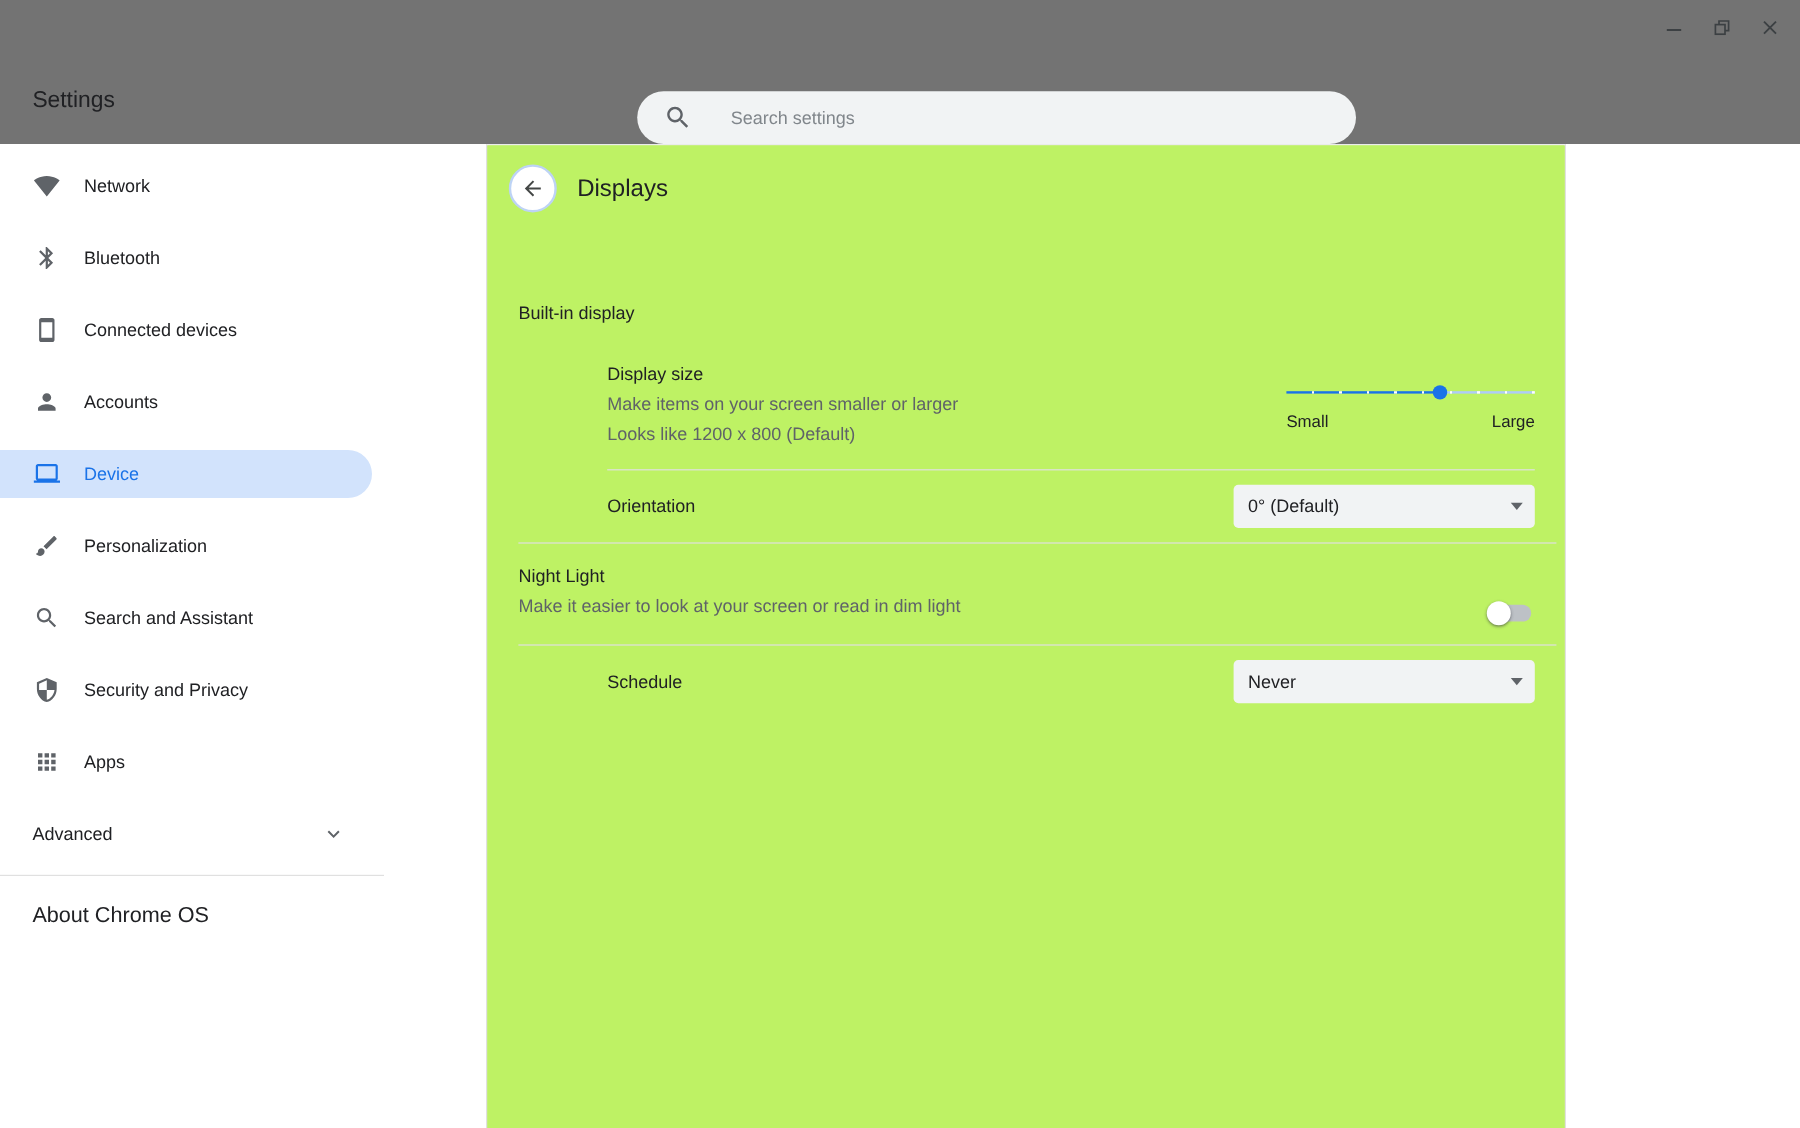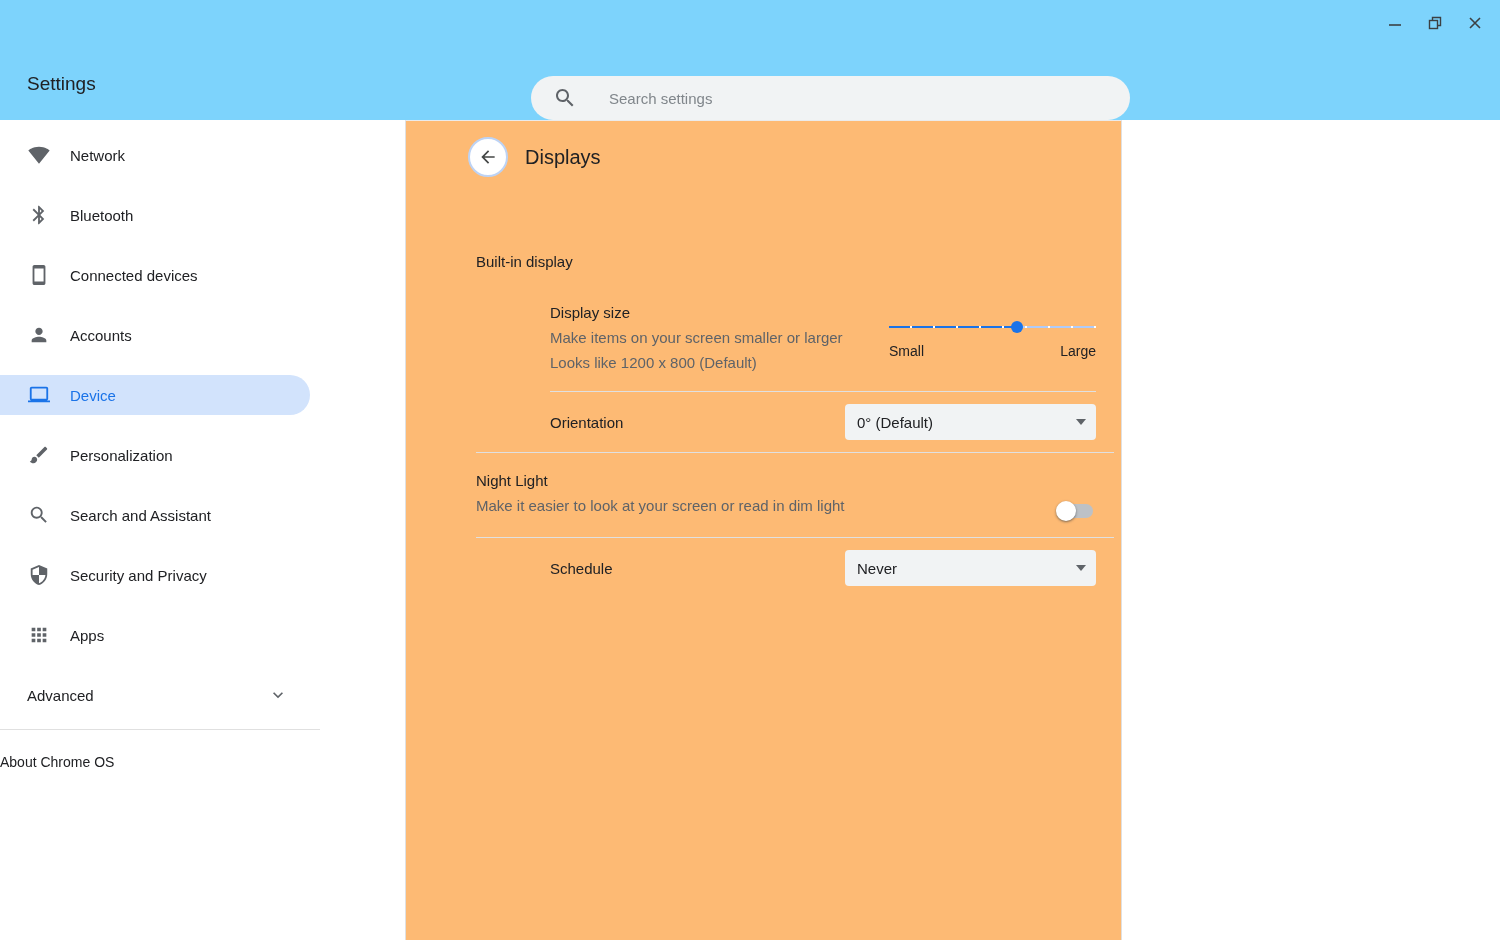--- a/index.html
+++ b/index.html
@@ -1,21 +1,21 @@
 <!DOCTYPE html>
 <html><head>
 <meta charset="utf-8">
 <style>
   * { margin:0; padding:0; box-sizing:border-box; }
   html,body { width:1500px; height:940px; overflow:hidden; background:#fff;
     font-family:"Liberation Sans", sans-serif; color:#202124; }
   button { border:none; background:none; cursor:pointer; font-family:inherit; }
 
   
-  .topbar { position:relative; height:120px; background:#7dd3fc; }
+  .topbar { position:relative; height:120px; background:#737373; }
   .window-controls { position:absolute; top:8px; right:10px; display:flex; gap:10px; }
   .wc { width:30px; height:30px; display:flex; align-items:center; justify-content:center; }
   .app-title { position:absolute; left:27px; top:73px; font-size:19px; font-weight:500; color:#202124; }
   .search-pill { position:absolute; left:531px; top:76px; width:599px; height:44px;
     border-radius:22px; background:#f1f3f4; display:flex; align-items:center;
     padding-left:22px; cursor:text; }
   .search-pill .sicon { width:24px; height:24px; color:#5f6368; flex-shrink:0; }
   .search-ph { color:#80868b; font-size:15px; margin-left:32px; }
 
   
@@ -30,26 +30,26 @@
   .nav-icon svg { width:22px; height:22px; }
   .nav-label { font-size:15px; font-weight:500; color:#202124; }
   .nav-item.selected { background:#d2e3fc; }
   .nav-item.selected .nav-icon { color:#1a73e8; }
   .nav-item.selected .nav-label { color:#1a73e8; }
   .advanced-row { width:310px; height:40px; display:flex; align-items:center;
     padding-left:27px; cursor:pointer; }
   .advanced-row .adv-label { font-size:15px; font-weight:500; }
   .advanced-row .chevron { margin-left:auto; margin-right:22px; color:#5f6368; display:flex; }
   .sidebar-divider { width:320px; height:1px; background:#e0e0e0; margin-top:14px; }
-  .about-row { margin-top:12px; height:40px; display:flex; align-items:center;
-    font-size:14px; font-weight:500; cursor:pointer; }
-
-  
-  .content { width:717px; height:820px; border-left:1px solid #e0e0e0; border-right:1px solid #e0e0e0;
-    border-top:1px solid #ebebeb; background:#fdba74;padding-left:44px; }
+  .about-row { margin-top:12px; padding-left:27px; height:40px; display:flex; align-items:center;
+    font-size:18px; font-weight:500; cursor:pointer; }
+
+  
+  .content { width:900px; height:820px; border-left:1px solid #e0e0e0; border-right:1px solid #e0e0e0;
+    border-top:1px solid #ebebeb; background:#bef264; }
   .page-header { display:flex; align-items:center; padding:16px 0 0 18px; }
   .back-btn { width:40px; height:40px; border-radius:50%; border:2px solid #bdd3f5; background:#fff;
     display:flex; align-items:center; justify-content:center; color:#444746; }
   .page-title { font-size:20px; font-weight:400; color:#202124; margin-left:17px; }
   .section-title { margin:76px 0 0 26px; font-size:15px; font-weight:500; color:#202124; }
 
   .row-title { font-size:15px; color:#202124; line-height:25px; }
   .row-sub { font-size:15px; color:#5f6368; line-height:25px; }
 
   .ds-row { display:flex; align-items:center; justify-content:space-between;

